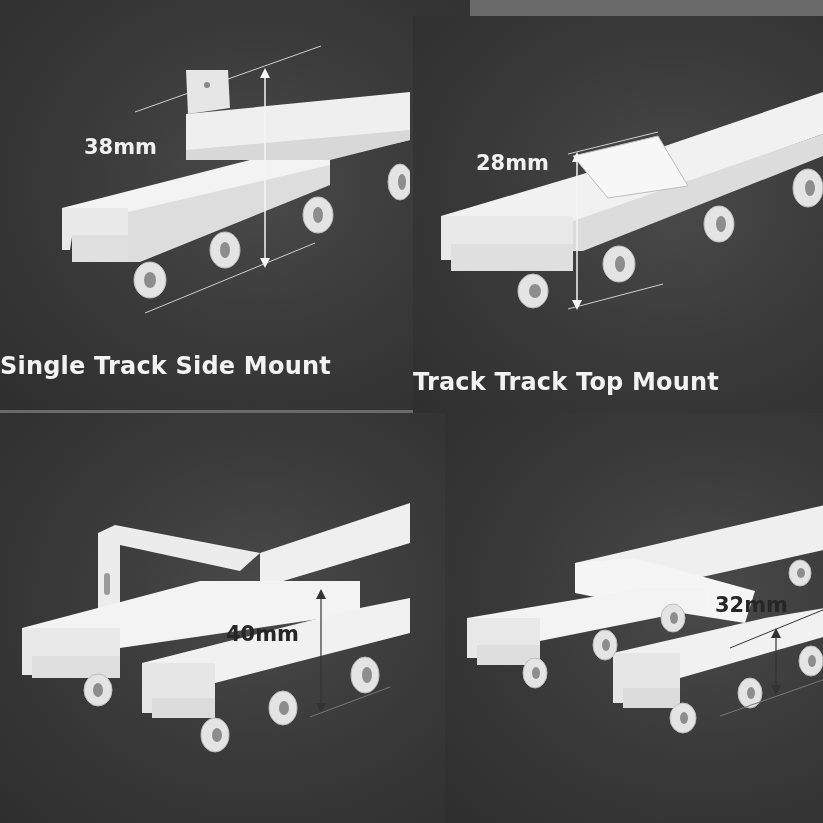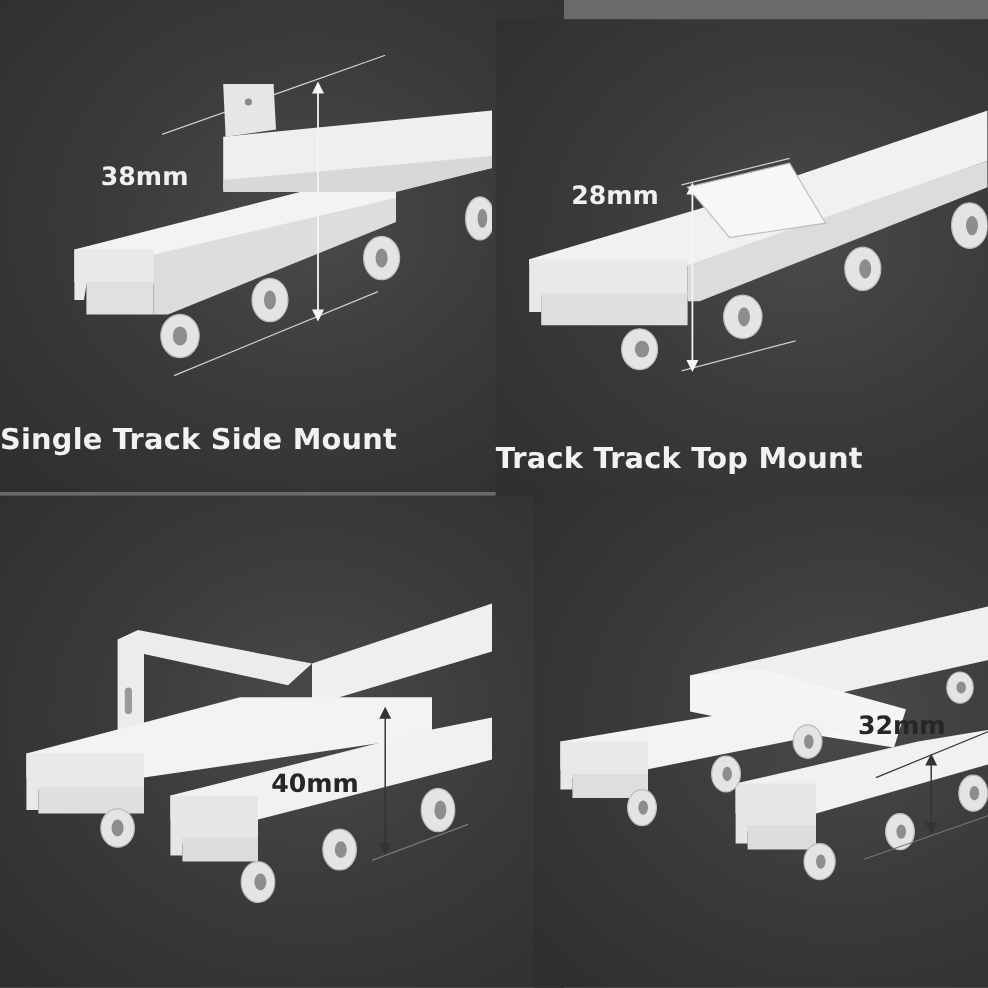--- a/index.html
+++ b/index.html
@@ -127,21 +127,21 @@
         <ellipse cx="98" cy="277" rx="5" ry="7"></ellipse>
         <ellipse cx="217" cy="322" rx="5" ry="7"></ellipse>
         <ellipse cx="284" cy="295" rx="5" ry="7"></ellipse>
         <ellipse cx="367" cy="262" rx="5" ry="8"></ellipse>
       </g>
       <line x1="321" y1="180" x2="321" y2="296" stroke="#333" stroke-width="1.2"></line>
       <path d="M321 176 L316 186 L326 186 Z" fill="#333"></path>
       <path d="M321 300 L316 290 L326 290 Z" fill="#333"></path>
       <line x1="310" y1="304" x2="390" y2="274" stroke="#777" stroke-width="1"></line>
     </svg>
-    <div class="dim dark" style="left:226px;top:228px;text-align:right;">40mm</div>
+    <div class="dim dark" style="left:226px;top:209px;text-align:right;">40mm</div>
   </div>
 
   <div class="panel p4">
     <svg class="art" viewBox="0 0 410 410">
 
       <path d="M130 150 L410 85 L410 130 L230 170 L130 170 Z" fill="#efefef"></path>
 
       <path d="M130 150 L190 145 L310 178 L300 210 L205 195 L130 180 Z" fill="#f5f5f5"></path>
 
       <path d="M22 205 L200 175 L260 175 L260 195 L95 228 L22 228 Z" fill="#f3f3f3"></path>

